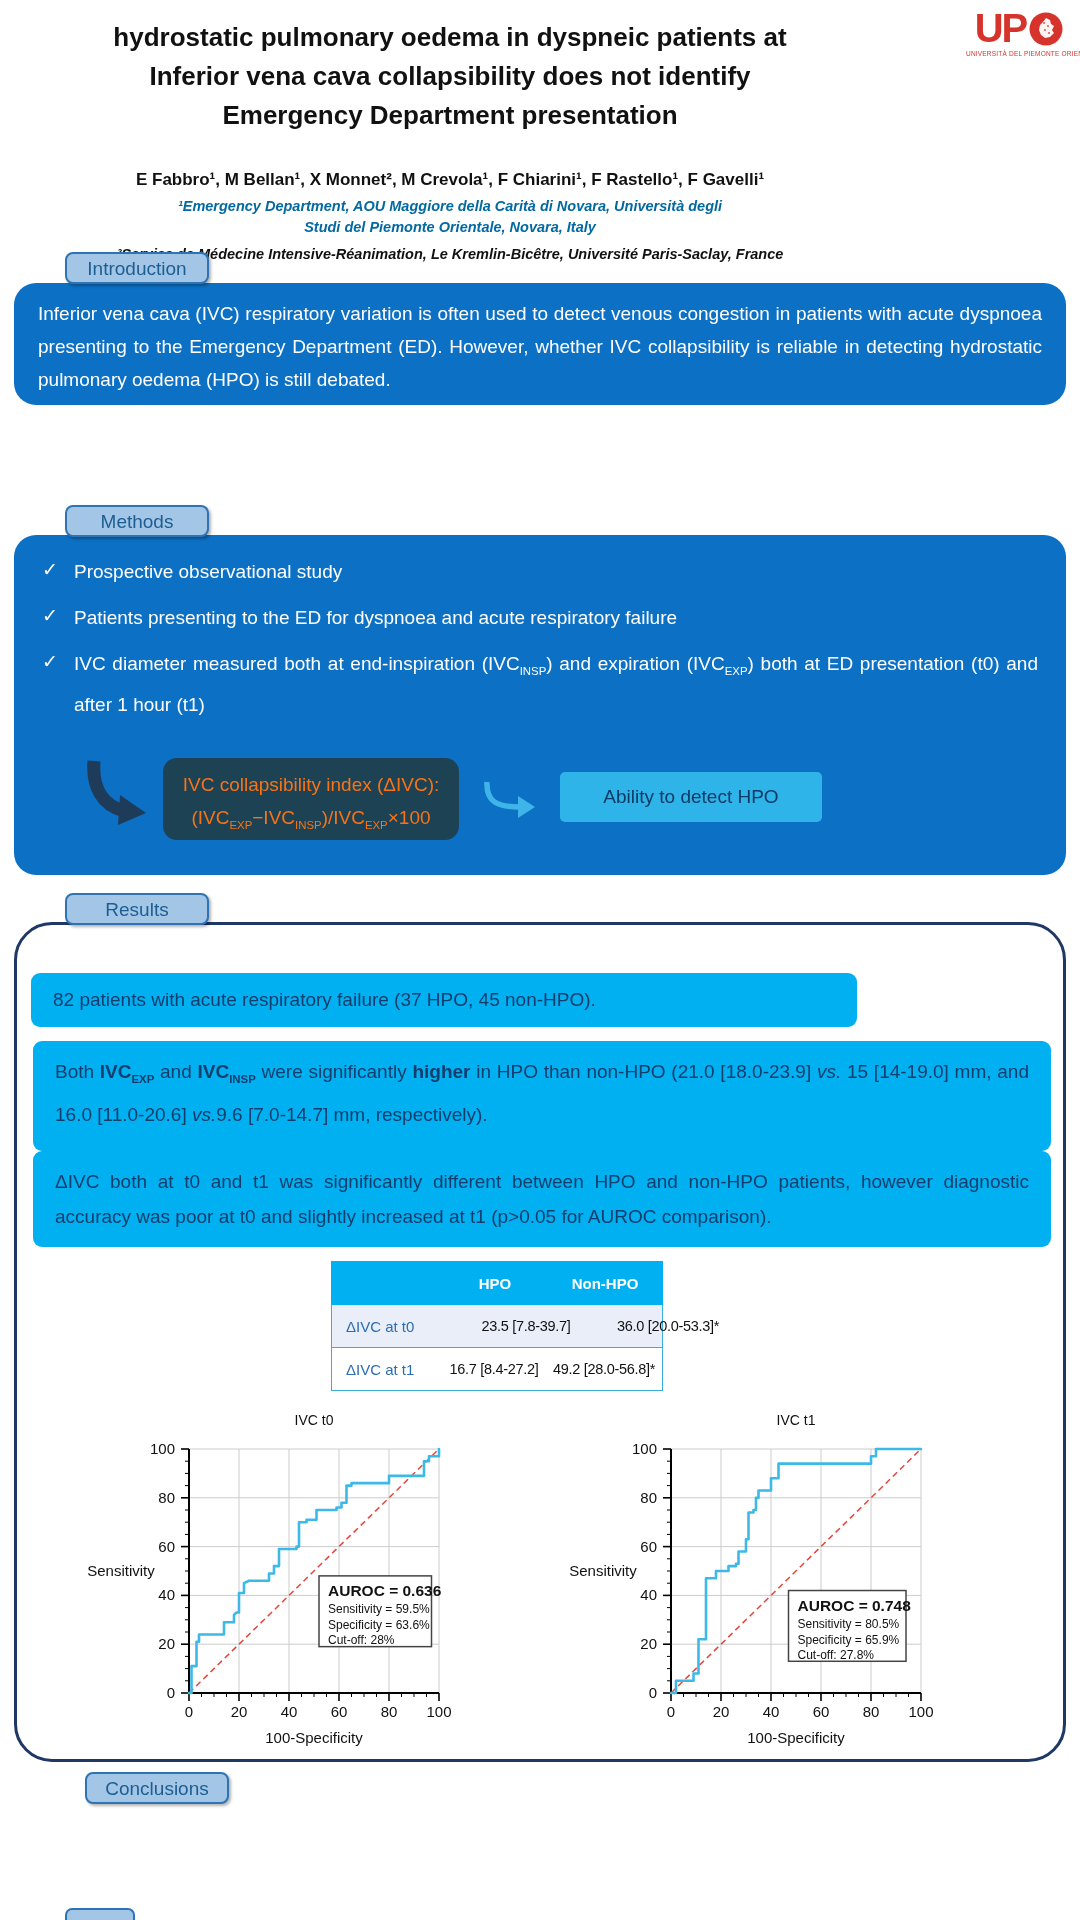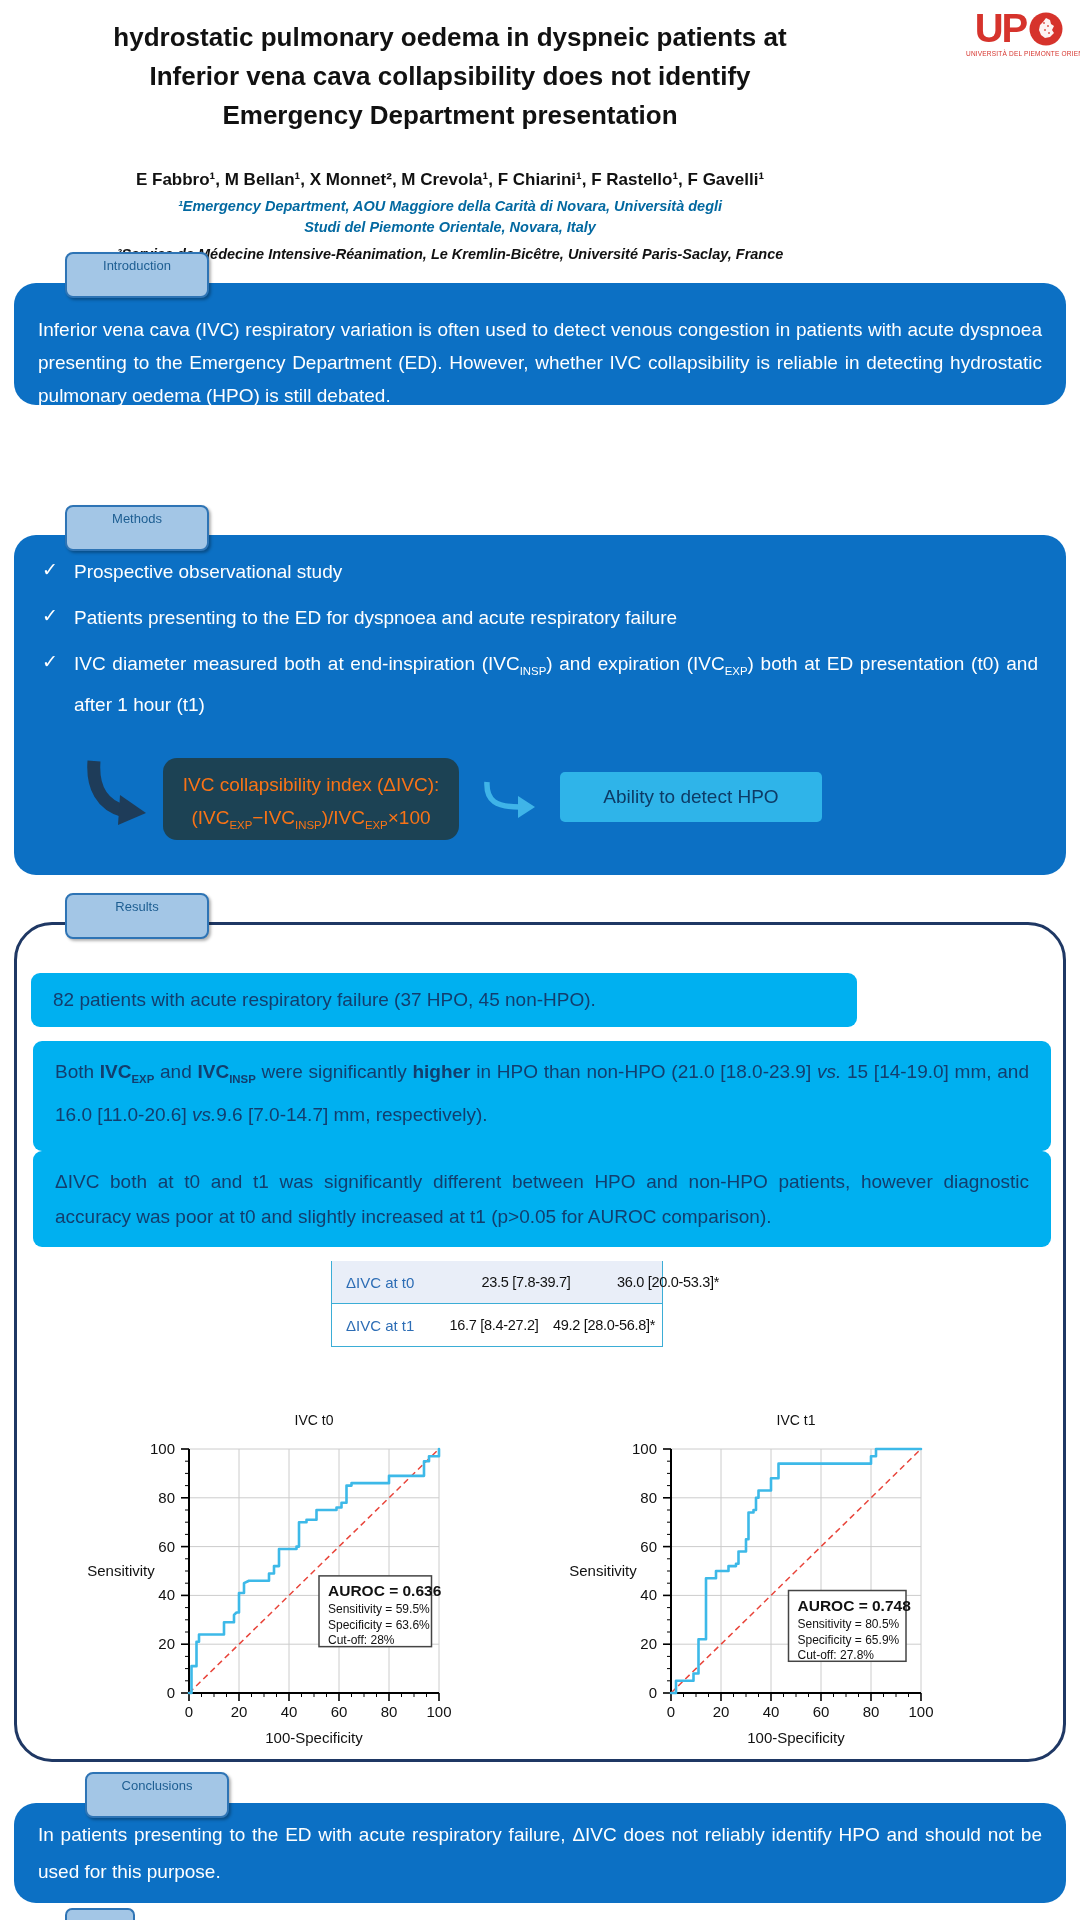--- a/index.html
+++ b/index.html
@@ -11,28 +11,28 @@
   .title-line{font-size:26px;font-weight:bold;color:#111;line-height:39px;white-space:nowrap;}
   .logo{position:absolute;top:8px;right:6px;width:108px;text-align:left;}
   .logo-row{display:flex;align-items:center;justify-content:center;gap:1px;}
   .logo-prefix{font-size:40px;font-weight:bold;letter-spacing:-2px;color:var(--logo-red);line-height:40px;}
   .logo-sub{font-size:6.5px;color:var(--logo-red);margin-top:2px;letter-spacing:.2px;white-space:nowrap;}
   .authors{position:absolute;top:170px;left:40px;width:820px;text-align:center;font-size:17px;font-weight:bold;color:#111;white-space:nowrap;}
   .affil1{position:absolute;top:196px;left:170px;width:560px;text-align:center;font-style:italic;font-weight:bold;font-size:14.5px;color:#0369a1;line-height:21px;}
   .affil2{position:absolute;top:246px;left:40px;width:820px;text-align:center;font-style:italic;font-weight:bold;font-size:14.5px;color:#111;}
 
   
-  .tab{position:absolute;box-sizing:border-box;height:46px;padding:4px 0;width:144px;text-align:center;
+  .tab{position:absolute;box-sizing:border-box;height:32px;padding:4px 0;width:144px;text-align:center;
        background:var(--tab-bg);border:2px solid var(--tab-border);border-radius:8px;
-       color:var(--tab-text);font-size:13px;z-index:5;box-shadow:2px 2px 3px rgba(0,0,0,.3);}
+       color:var(--tab-text);font-size:19px;z-index:5;box-shadow:2px 2px 3px rgba(0,0,0,.3);}
 
   
   .bluebox{position:absolute;left:14px;width:1052px;box-sizing:border-box;background:var(--primary-blue);
            border-radius:22px;color:#fff;font-size:19px;}
-  .intro-box{top:283px;height:122px;padding:30px 24px;line-height:33px;text-align:justify;}
+  .intro-box{top:283px;height:122px;padding:14px 24px;line-height:33px;text-align:justify;}
   .methods-box{top:535px;height:340px;padding:20px 28px 0 28px;}
   .concl-box{top:1803px;height:100px;padding:13px 24px;line-height:37px;text-align:justify;}
 
   .bullet{display:flex;margin-bottom:13px;line-height:30px;}
   .bullet .check{flex:0 0 32px;font-size:19px;}
   .bullet .btxt{flex:1;text-align:justify;line-height:33px;}
   sub{font-size:.6em;}
 
   .arrow-dark{position:absolute;left:70px;top:222px;}
   .formula-box{position:absolute;left:149px;top:223px;width:296px;height:82px;box-sizing:border-box;
@@ -130,20 +130,25 @@
     <div class="ability-box">Ability to detect HPO</div>
   </div>
 
   <div class="tab" style="top:893px;left:65px;">Results</div>
   <div class="results-container">
     <div class="cyanbox rbox1">82 patients with acute respiratory failure (37 HPO, 45 non-HPO).</div>
     <div class="cyanbox rbox2"><span>Both </span><span style="font-weight: bold;">IVC</span><sub style="font-weight: bold;">EXP</sub><span> and </span><span style="font-weight: bold;">IVC</span><sub style="font-weight: bold;">INSP</sub><span> were significantly </span><span style="font-weight: bold;">higher</span><span> in HPO than non-HPO (21.0 [18.0-23.9] </span><span style="font-style: italic;">vs.</span><span> 15 [14-19.0] mm, and 16.0 [11.0-20.6] </span><span style="font-style: italic;">vs.</span><span>9.6 [7.0-14.7] mm, respectively).</span></div>
     <div class="cyanbox rbox3">ΔIVC both at t0 and t1 was significantly different between HPO and non-HPO patients, however diagnostic accuracy was poor at t0 and slightly increased at t1 (p&gt;0.05 for AUROC comparison).</div>
 
     <div class="rtable">
+      <div class="thead">
+        <div></div>
+        <div>HPO</div>
+        <div>Non-HPO</div>
+      </div>
       <div class="tbody">
         <div class="trow alt">
           <div class="tlabel">ΔIVC at t0</div>
           <div class="tval">23.5 [7.8-39.7]</div>
           <div class="tval">36.0 [20.0-53.3]*</div>
         </div>
         <div class="trow">
           <div class="tlabel">ΔIVC at t1</div>
           <div class="tval">16.7 [8.4-27.2]</div>
           <div class="tval">49.2 [28.0-56.8]*</div>
@@ -303,16 +308,15 @@
         <polyline points="168,290 173,290 173,277.8 190.5,277.8 190.5,270.48 195.5,270.48 195.5,236.32 203,236.32 203,175.32 213,175.32 213,168 225.5,168 225.5,163.12 233,163.12 233,160.68 235.5,160.68 235.5,148.48 243,148.48 243,136.28 245.5,136.28 245.5,109.44 250.5,109.44 250.5,107 253,107 253,94.80000000000001 255.5,94.80000000000001 255.5,87.48000000000002 268,87.48000000000002 268,75.28 275.5,75.28 275.5,60.640000000000015 368,60.640000000000015 368,53.31999999999999 373,53.31999999999999 373,46 378,46 418,46" fill="none" stroke="#3db9e8" stroke-width="2.6" stroke-linejoin="round" stroke-linecap="round"></polyline>
         <rect x="285.5" y="187.51999999999998" width="117.5" height="70.75999999999999" fill="#ffffff" stroke="#444444" stroke-width="1.5"></rect>
         <text x="294.5" y="207.51999999999998" font-size="15.5" font-weight="bold">AUROC = 0.748</text>
         <text x="294.5" y="225.01999999999998" font-size="12" font-weight="normal">Sensitivity = 80.5%</text>
         <text x="294.5" y="240.51999999999998" font-size="12" font-weight="normal">Specificity = 65.9%</text>
         <text x="294.5" y="256.02" font-size="12" font-weight="normal">Cut-off: 27.8%</text>
       </svg>
   </div>
 
   <div class="tab" style="top:1772px;left:85px;">Conclusions</div>
-  <div class="bluebox concl-box">In patients presenting to the ED with acute respiratory failure, ΔIVC does not reliably identify HPO and should not be used for this purpose.</div>
 
   <div class="bottom-tab"></div>
 </div>
 
 </body></html>

